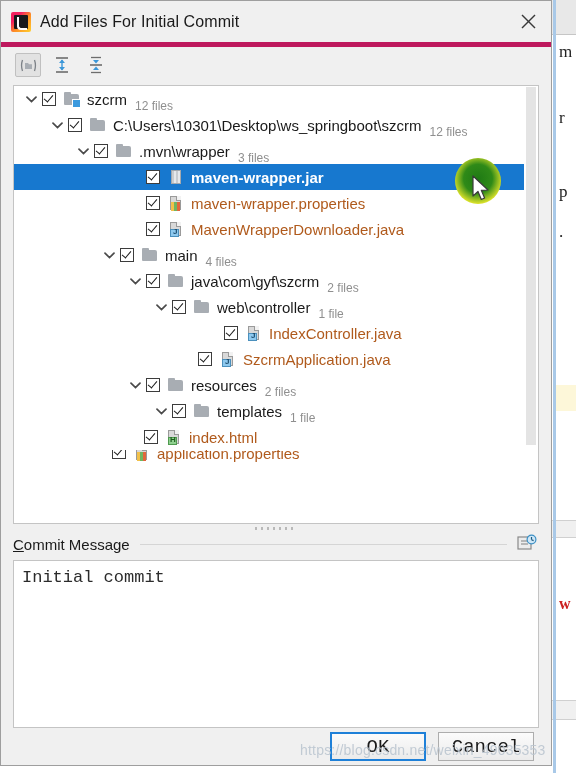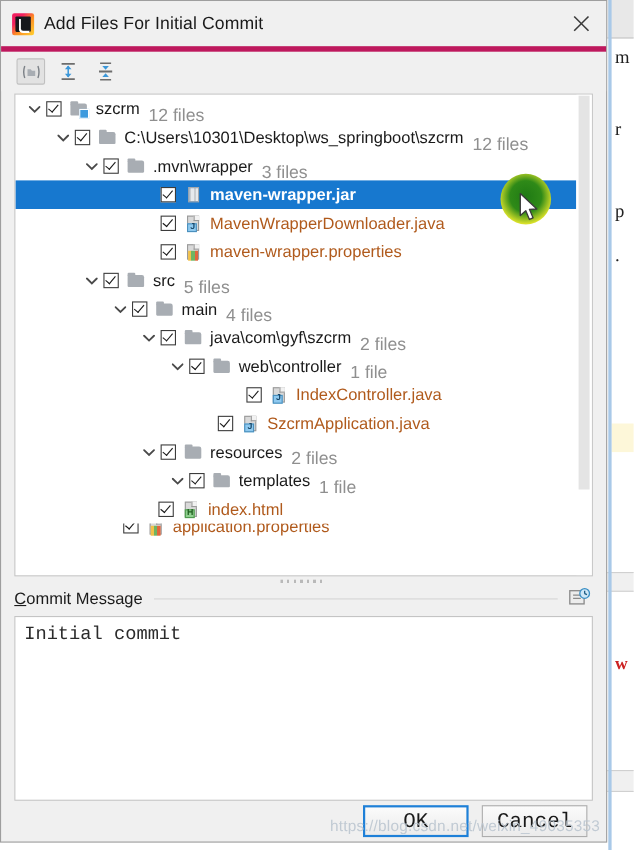--- a/index.html
+++ b/index.html
@@ -193,21 +193,21 @@
     background:linear-gradient(to right,#f2c14a 0 3px,#6fb562 3px 6px,#e2663c 6px 9px);
   }
   .ic-jar::before {
     content:""; position:absolute; left:4px; top:1px; width:10px; height:14px;
     background: repeating-linear-gradient(to right,#c8ccd0 0 2px,#e6e9ec 2px 4px);
     border:1px solid #a4a9ae; box-sizing:border-box;
   }
 
   .node-label { font-size: 15px; color:#1a1a1a; }
   .node-label.file { color:#b05a1c; }
-  .count { font-size: 16px; color:#8f8f8f; margin-left: 8px; margin-top: 14px; }
+  .count { font-size: 12px; color:#8f8f8f; margin-left: 8px; margin-top: 14px; }
 
   .row.clipped { height: 16px; overflow: hidden; align-items: flex-start; }
   .row.clipped > * { margin-top: -5px; }
 
   
   .vscroll {
     position:absolute; right:0; top:0; bottom:0; width:14px;
     background:#ffffff;
   }
   .vthumb {
@@ -379,43 +379,32 @@
         </div>
         <div class="row selected" style="padding-left: 110px;">
           <div class="twisty"></div>
           <div class="cbox"></div>
           <div class="icon ic-jar"></div>
           <span class="node-label file">maven-wrapper.jar</span>
         </div>
         <div class="row" style="padding-left: 110px;">
           <div class="twisty"></div>
           <div class="cbox"></div>
+          <div class="icon ic-file ic-props">
+            <span class="badge"></span>
+          </div>
+          <span class="node-label file">maven-wrapper.properties</span>
+        </div>
+        <div class="row" style="padding-left: 110px;">
+          <div class="twisty"></div>
+          <div class="cbox"></div>
           <div class="icon ic-file ic-java">
             <span class="badge"></span>
           </div>
           <span class="node-label file">MavenWrapperDownloader.java</span>
-        </div>
-        <div class="row" style="padding-left: 110px;">
-          <div class="twisty"></div>
-          <div class="cbox"></div>
-          <div class="icon ic-file ic-props">
-            <span class="badge"></span>
-          </div>
-          <span class="node-label file">maven-wrapper.properties</span>
-        </div>
-        <div class="row" style="padding-left: 58px;">
-          <div class="twisty">
-            <svg width="11" height="7" viewBox="0 0 11 7">
-              <path d="M1 1.2 L5.5 5.6 L10 1.2" fill="none" stroke="#4a4a4a" stroke-width="1.7" stroke-linecap="round"></path>
-            </svg>
-          </div>
-          <div class="cbox"></div>
-          <div class="icon ic-folder"></div>
-          <span class="node-label">src</span>
-          <span class="count">5 files</span>
         </div>
         <div class="row" style="padding-left: 84px;">
           <div class="twisty">
             <svg width="11" height="7" viewBox="0 0 11 7">
               <path d="M1 1.2 L5.5 5.6 L10 1.2" fill="none" stroke="#4a4a4a" stroke-width="1.7" stroke-linecap="round"></path>
             </svg>
           </div>
           <div class="cbox"></div>
           <div class="icon ic-folder"></div>
           <span class="node-label">main</span>

